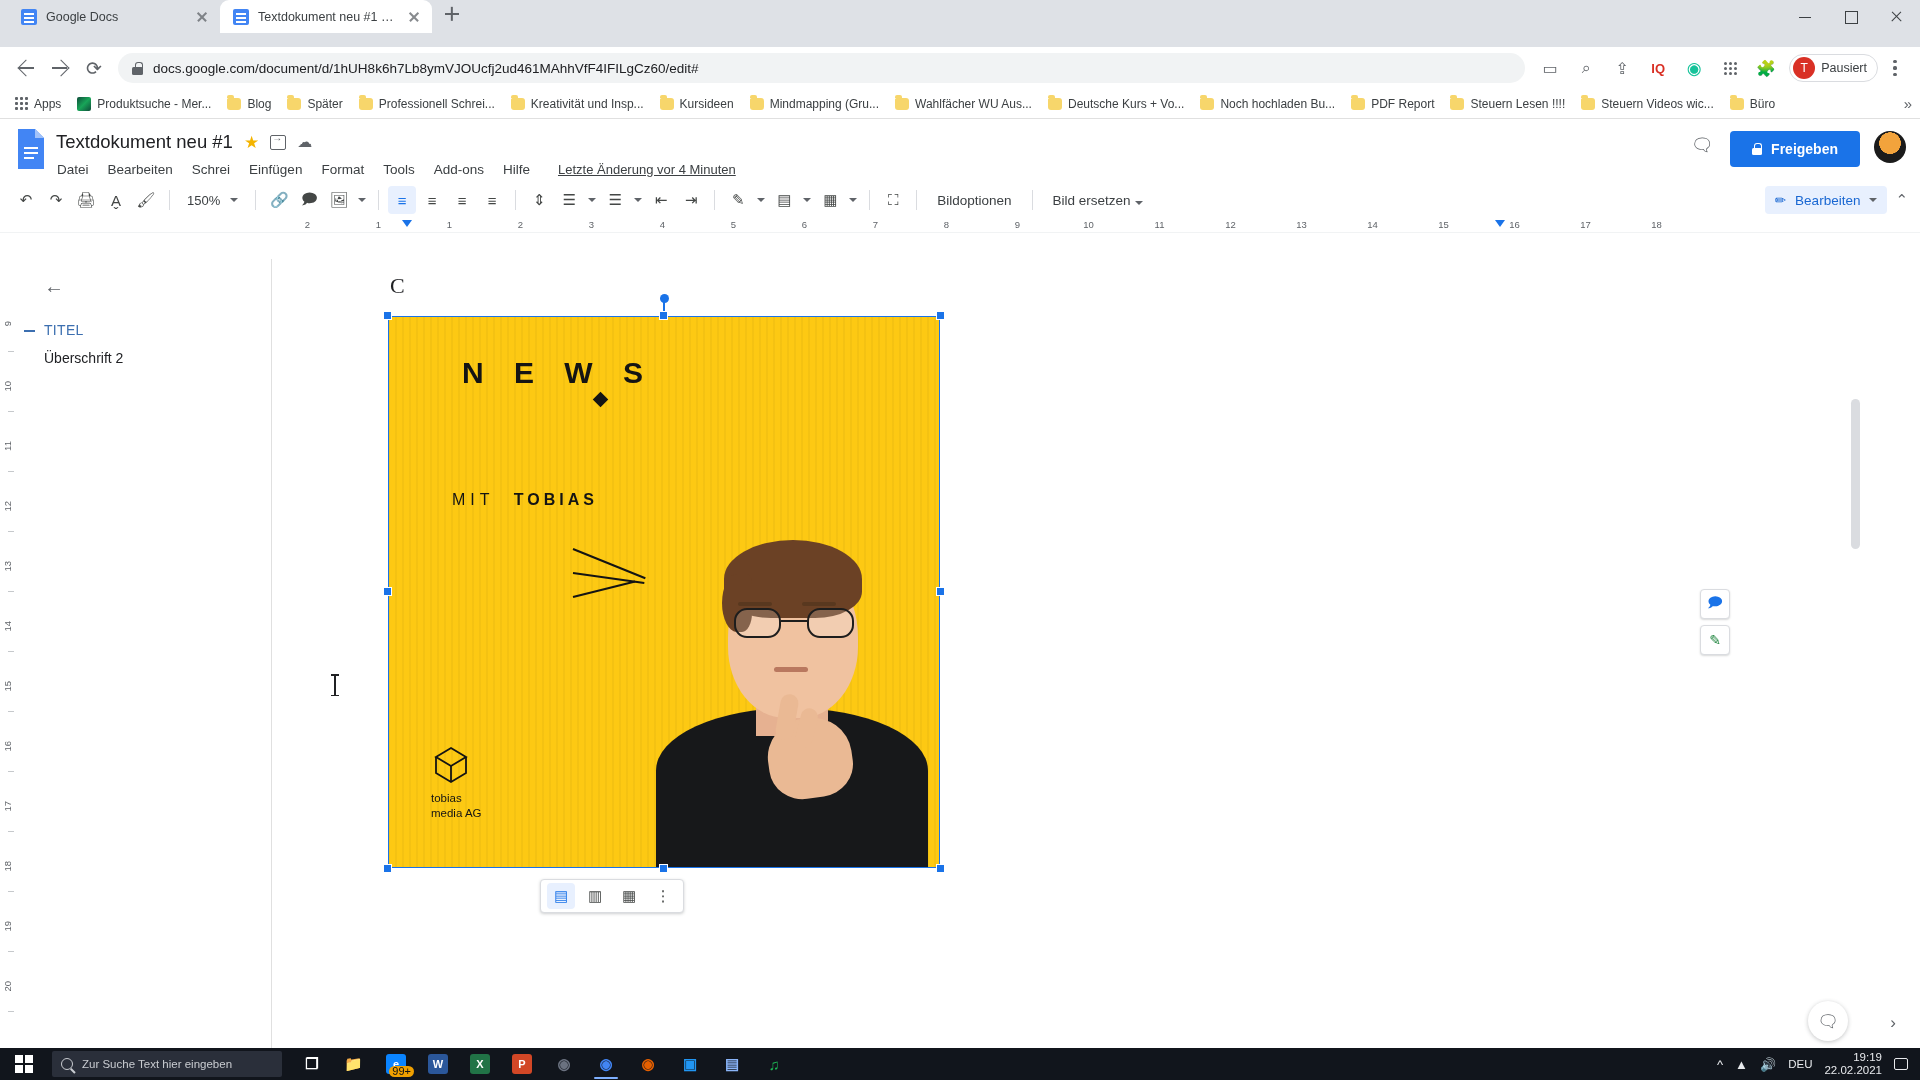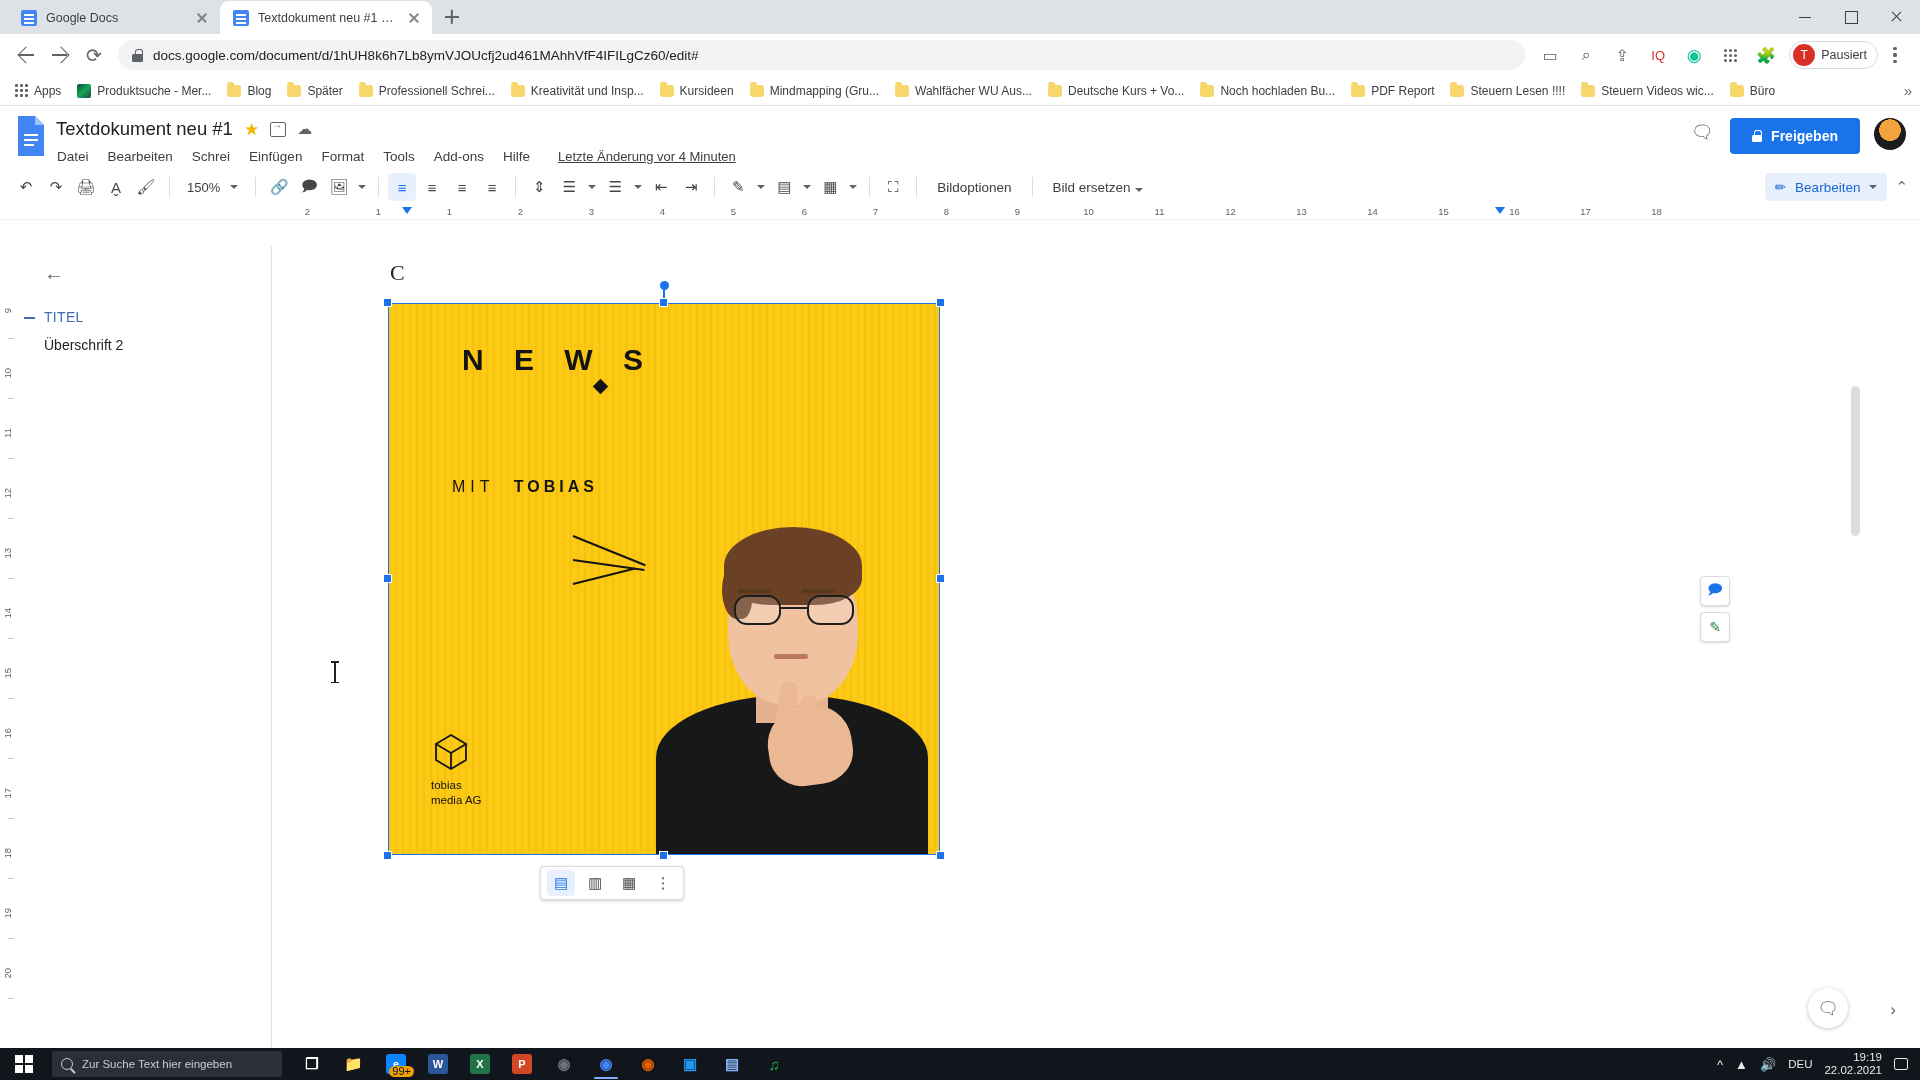--- a/index.html
+++ b/index.html
@@ -7,21 +7,21 @@
     width: 1920px; height: 1080px;
     font-family: "Liberation Sans", sans-serif;
     overflow: hidden; background: #fff;
   }
 
   
   .browser { width: 1920px; height: 1048px; background: #dee1e6; position: relative; }
 
   
   .tabstrip {
-    height: 34px; background: #dee1e6; display: flex; align-items: flex-end;
+    height: 47px; background: #dee1e6; display: flex; 
     padding-left: 8px; position: relative;
   }
   .tab {
     height: 33px; display: flex; align-items: center; gap: 9px;
     padding: 0 10px 0 13px; border-radius: 9px 9px 0 0;
     font-size: 12.5px; color: #3c4043; position: relative; min-width: 0;
   }
   .tab.inactive { width: 212px; background: transparent; }
   .tab.active { width: 212px; background: #fff; }
   .tab .favicon {
@@ -321,21 +321,21 @@
     <div class="navbtn arrow-l"></div>
     <div class="navbtn arrow-r"></div>
     <div class="navbtn reload">⟳</div>
     <div class="omnibox">
       <span class="lock"></span>
       <span class="urltext">docs.google.com/document/d/1hUH8k6h7Lb8ymVJOUcfj2ud461MAhhVfF4IFILgCz60/edit#</span>
     </div>
     <div class="toolicon">▭</div>
     <div class="toolicon">⌕</div>
     <div class="toolicon">⇪</div>
-    <div class="toolicon" style="color:#d93025;font-weight:normal;font-size:13px;">IQ</div>
+    <div class="toolicon" style="color:#d93025;font-weight:bold;font-size:13px;">IQ</div>
     <div class="toolicon" style="color:#15c39a;font-size:17px;">◉</div>
     <div class="toolicon">
       <span class="ext-dots">
           <i></i>
           <i></i>
           <i></i>
           <i></i>
           <i></i>
           <i></i>
           <i></i>

